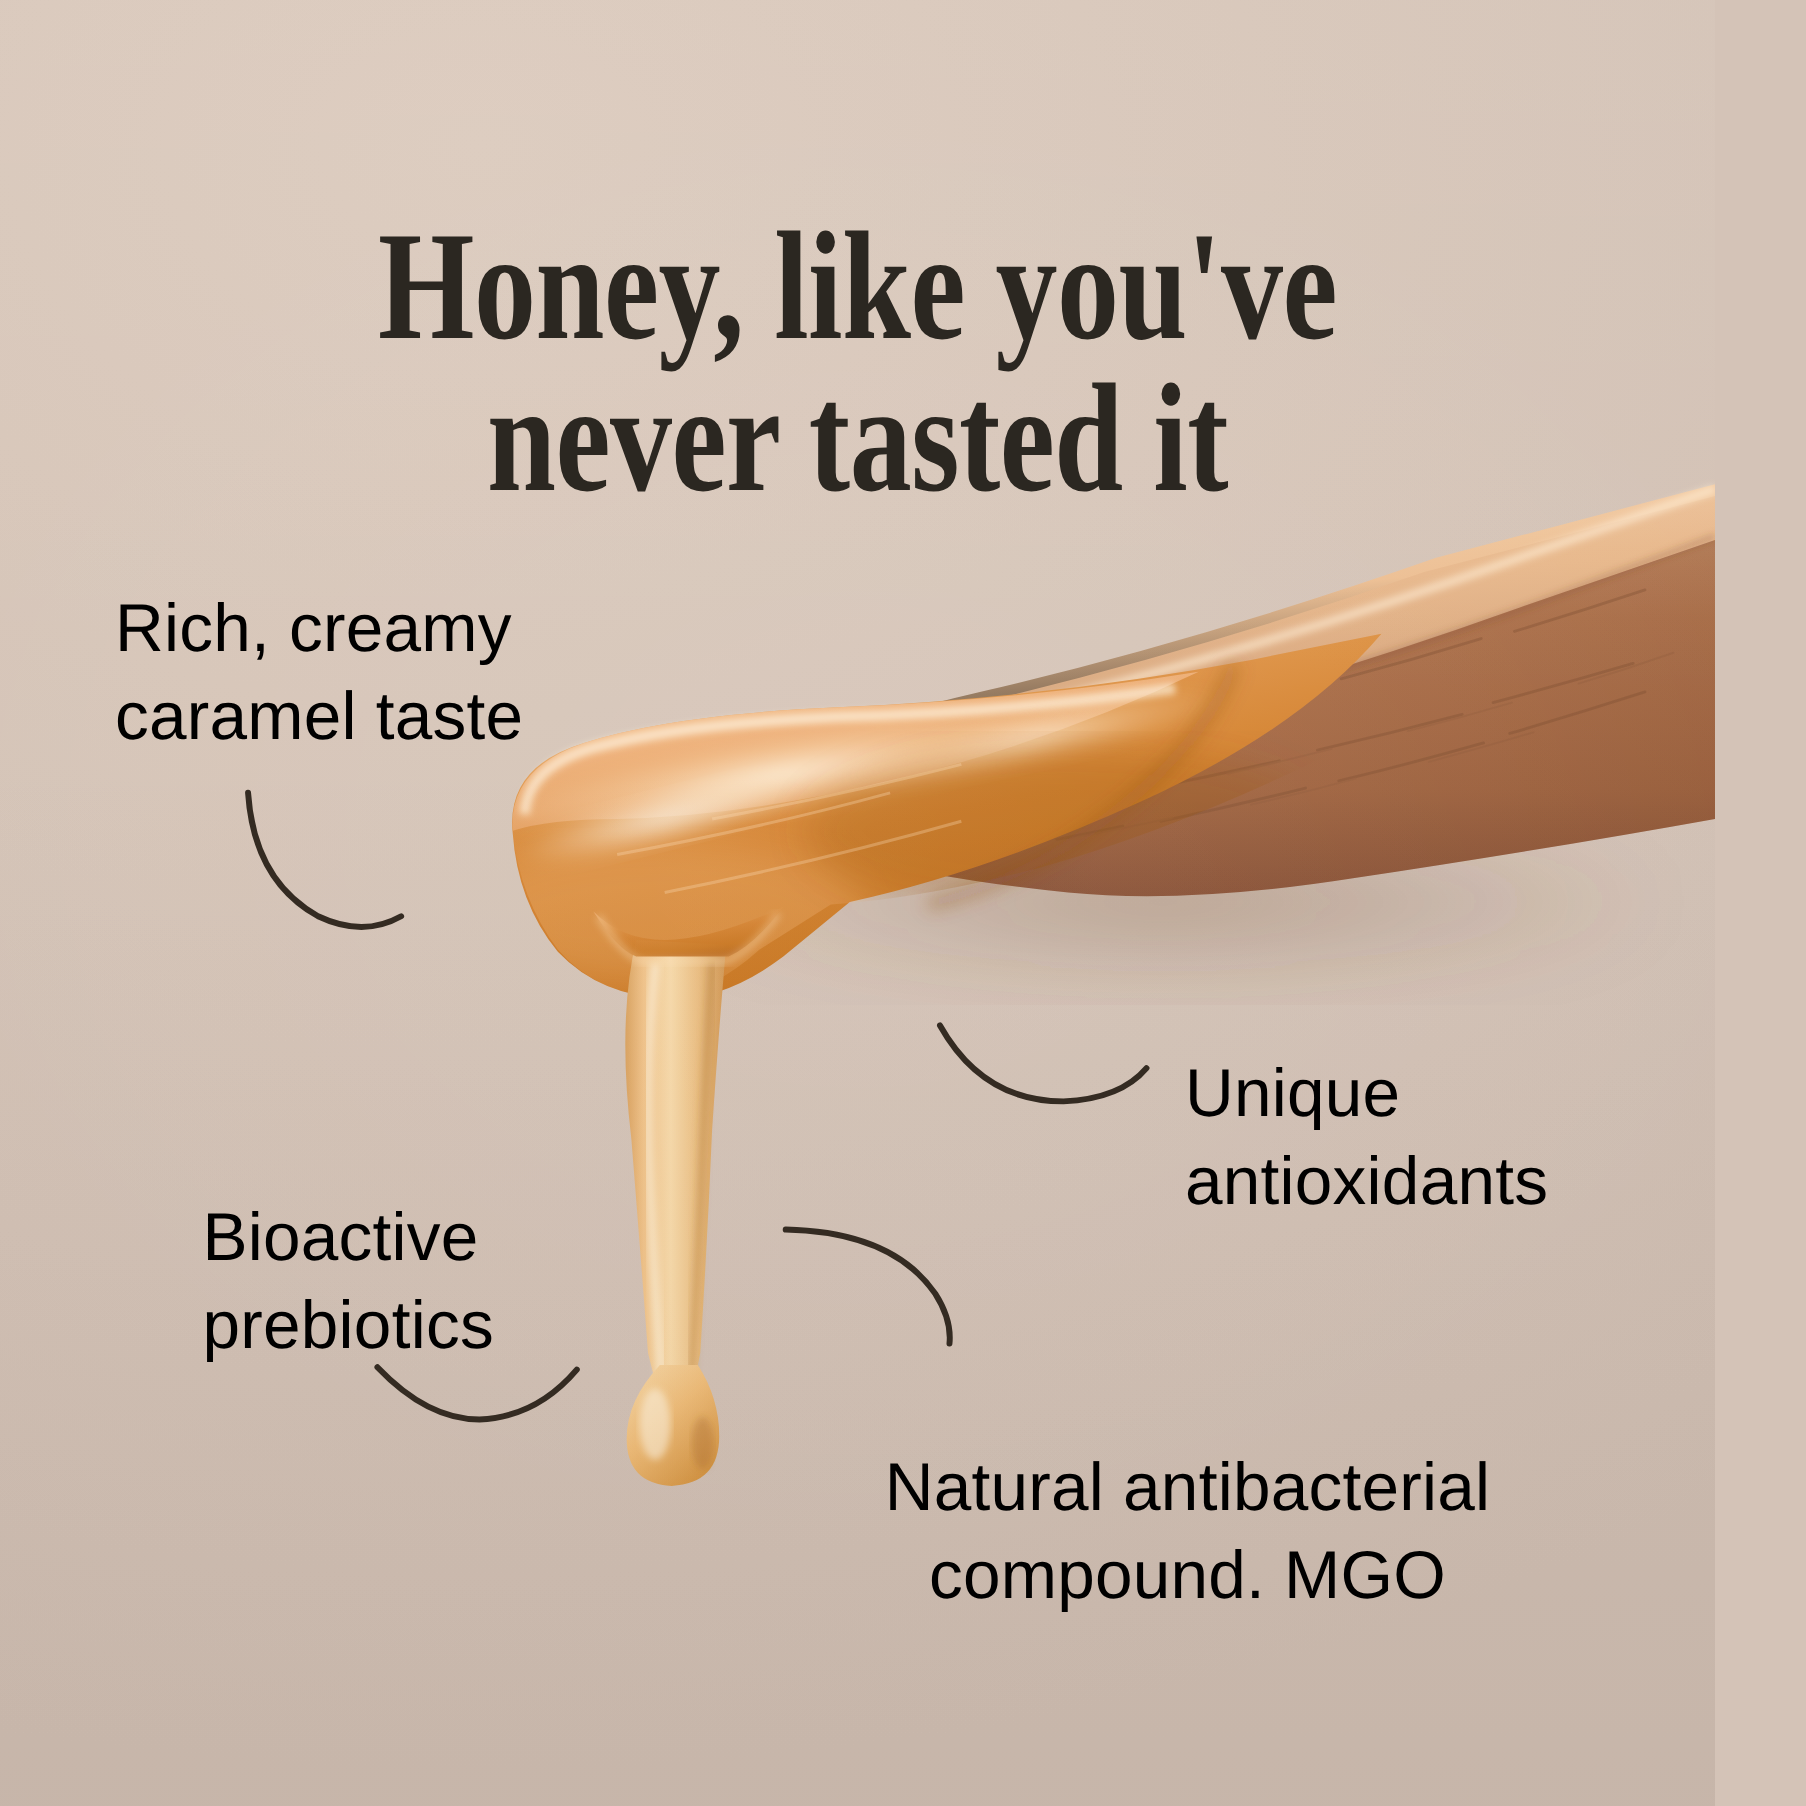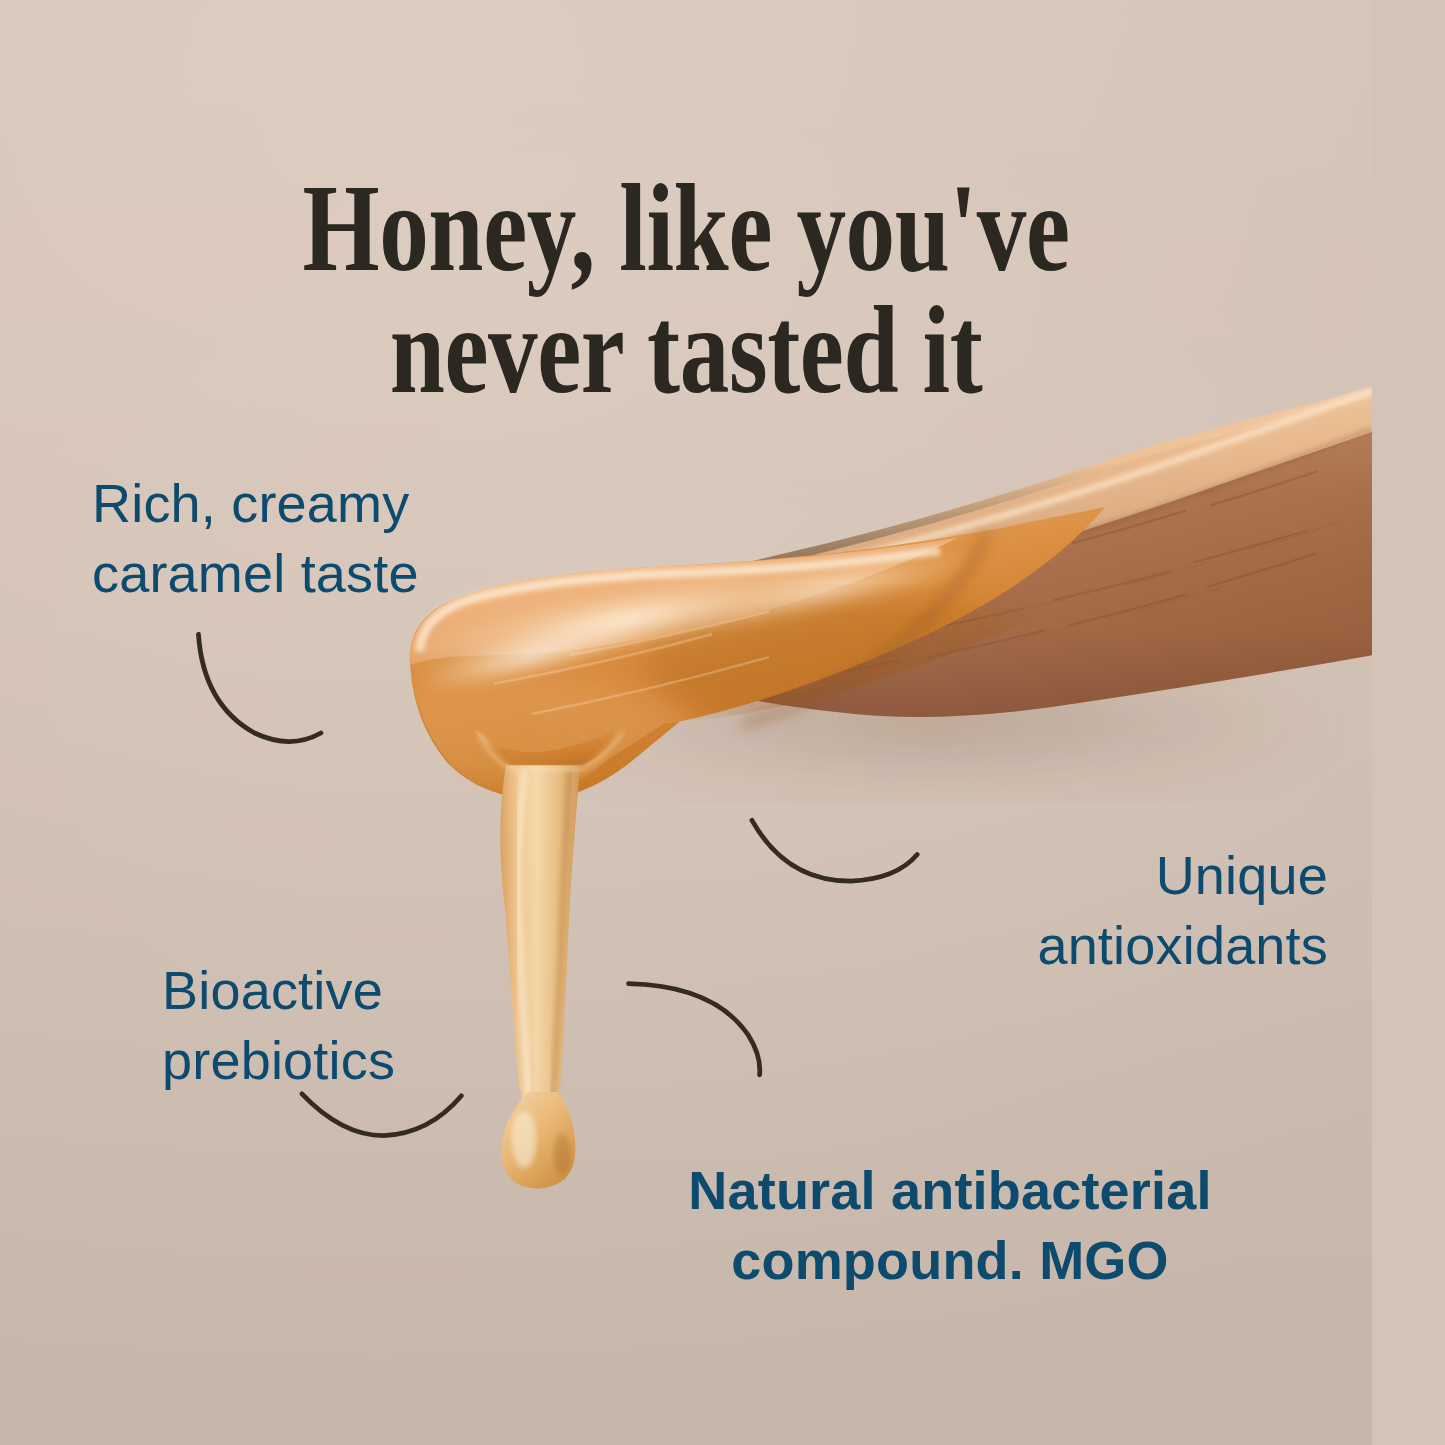--- a/index.html
+++ b/index.html
@@ -45,28 +45,28 @@
   }
   .headline .l2 { display:block; }
 
   
   .label {
     position:absolute;
     font-family:"Liberation Sans", sans-serif;
     font-weight:400;
     font-size:54px;
     line-height:1.30;
-    color:#0c4a6e;
+    color:#000000;
     letter-spacing:0.2px;
     white-space:pre-line;
   }
   .lbl-rich  { left:92px;  top:468px;  text-align:left;  }
-  .lbl-anti  { left:948px; top:840px;  text-align:right; width:380px; }
+  .lbl-anti  { left:948px; top:840px;  text-align:left; width:380px; }
   .lbl-bio   { left:162px; top:955px;  text-align:left; width:290px; }
-  .lbl-mgo   { left:660px; top:1155px; text-align:center; width:580px;font-weight:bold; }
+  .lbl-mgo   { left:660px; top:1155px; text-align:center; width:580px; }
 
   
   .curves { position:absolute; inset:0; pointer-events:none; }
 
   
   .art { position:absolute; inset:0; }
 </style>
 </head>
 <body>
 

